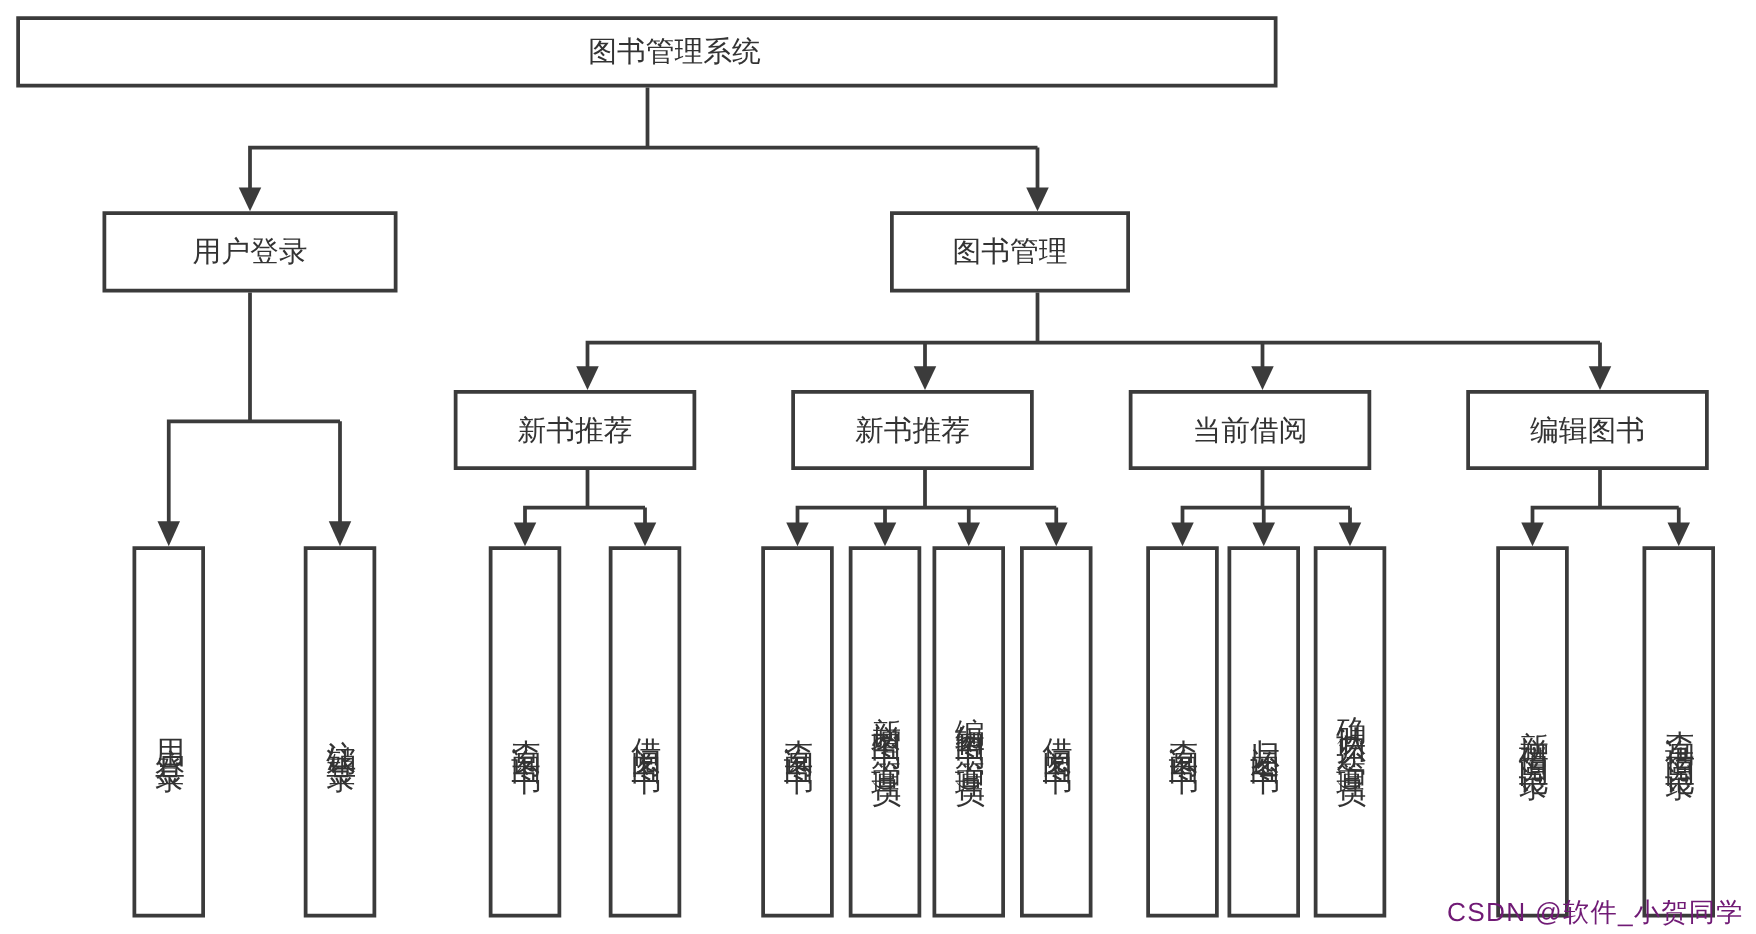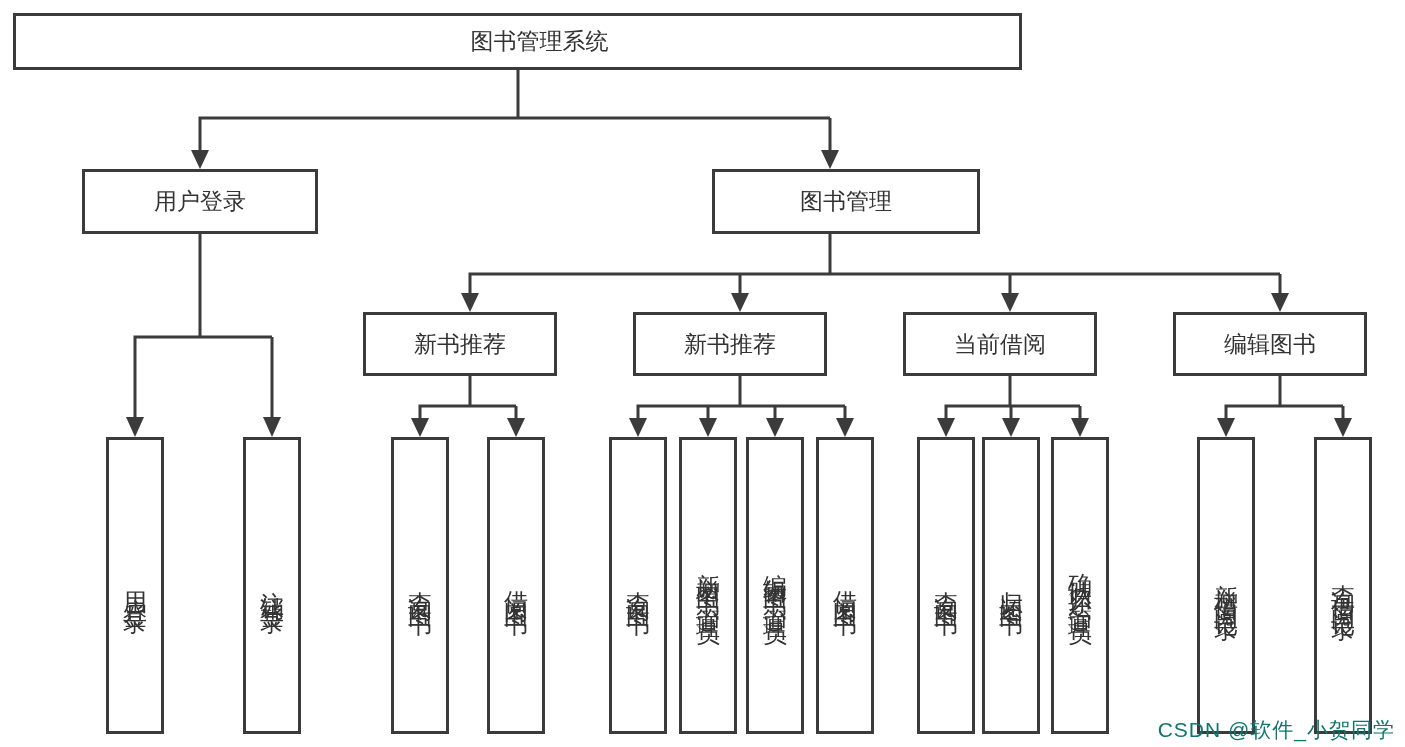--- a/index.html
+++ b/index.html
@@ -23,21 +23,21 @@
     border: 3px solid #3b3b3b;
     display: flex;
     align-items: center;
     justify-content: center;
     color: #333333;
     font-size: 23px;
     white-space: nowrap;
   }
   #box-root        { left: 13px;  top: 13px;  width: 1009px; height: 57px; padding-left: 44px; }
   #box-user-login  { left: 82px;  top: 169px; width: 236px;  height: 65px; }
-  #box-book-mgmt   { left: 712px; top: 169px; width: 268px;  height: 65px; justify-content: center; }
+  #box-book-mgmt   { left: 712px; top: 169px; width: 192px;  height: 65px; justify-content: center; }
   .l3              { top: 312px;  width: 194px; height: 64px; }
   #box-recommend   { left: 363px; }
   #box-borrowing   { left: 633px; }
   #box-current     { left: 903px; }
   #box-records     { left: 1173px; }
   .leaf            { top: 437px;  width: 58px; height: 297px; }
   #leaf-login      { left: 106px; }
   #leaf-logout     { left: 243px; }
   #leaf-rec-query  { left: 391px; }
   #leaf-rec-borrow { left: 487px; }
@@ -56,21 +56,21 @@
     font-size: 24px;
     letter-spacing: 7px;
     line-height: 1;
     color: #333333;
   }
   .watermark {
     position: absolute;
     right: 10px;
     bottom: 3px;
     font-size: 21px;
-    color: #0f766e;
+    color: #701a75;
     letter-spacing: 1px;
     margin-left: 44px;
   }
 </style>
 </head>
 <body>
 
 <div class="stage">
 
   <svg class="connectors" viewBox="0 0 1405 747" xmlns="http://www.w3.org/2000/svg">

